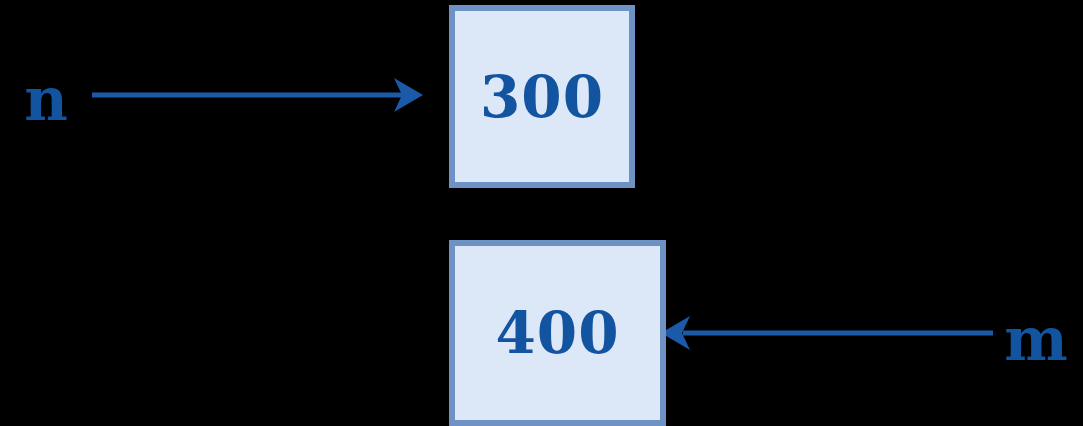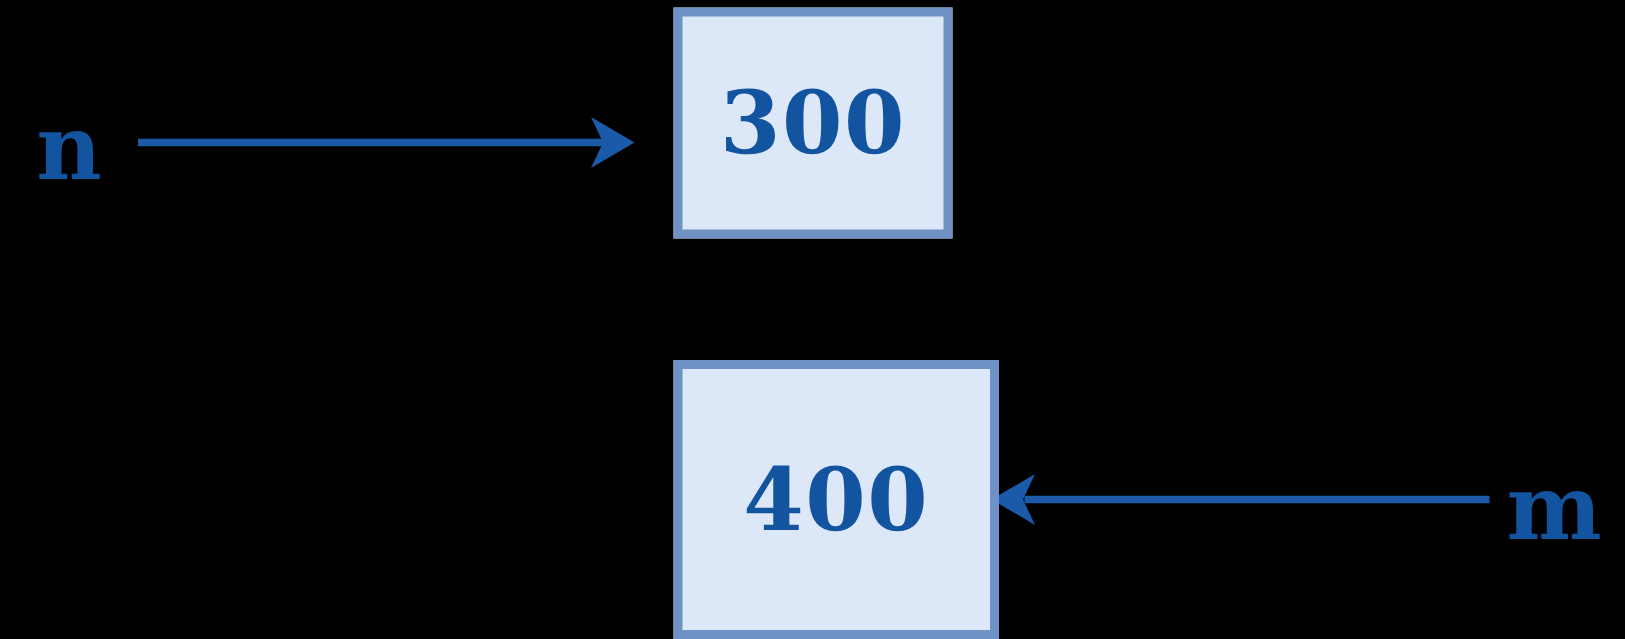--- a/index.html
+++ b/index.html
@@ -17,21 +17,21 @@
   }
   .mem-box {
     position: absolute;
     box-sizing: border-box;
     background: var(--box-fill, #dce7f8);
     border: 6px solid var(--box-border, #6f92c4);
     display: flex;
     align-items: center;
     justify-content: center;
   }
-  .mem-box.box-top    { left: 449px; top: 5px;   width: 186px; height: 154px; }
+  .mem-box.box-top    { left: 449px; top: 5px;   width: 186px; height: 183px; }
   .mem-box.box-bottom { left: 449px; top: 240px; width: 217px; height: 186px; }
   .box-value {
     font-size: 58px;
     font-weight: bold;
     color: var(--value-text, #12549f);
     letter-spacing: 1px;
     line-height: 1;
     user-select: none;
   }
   .var-label {

